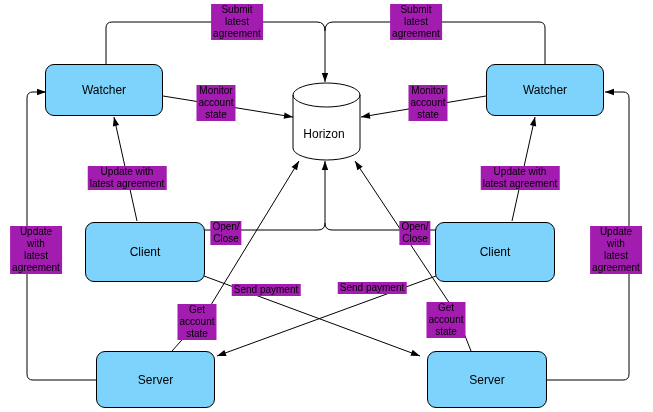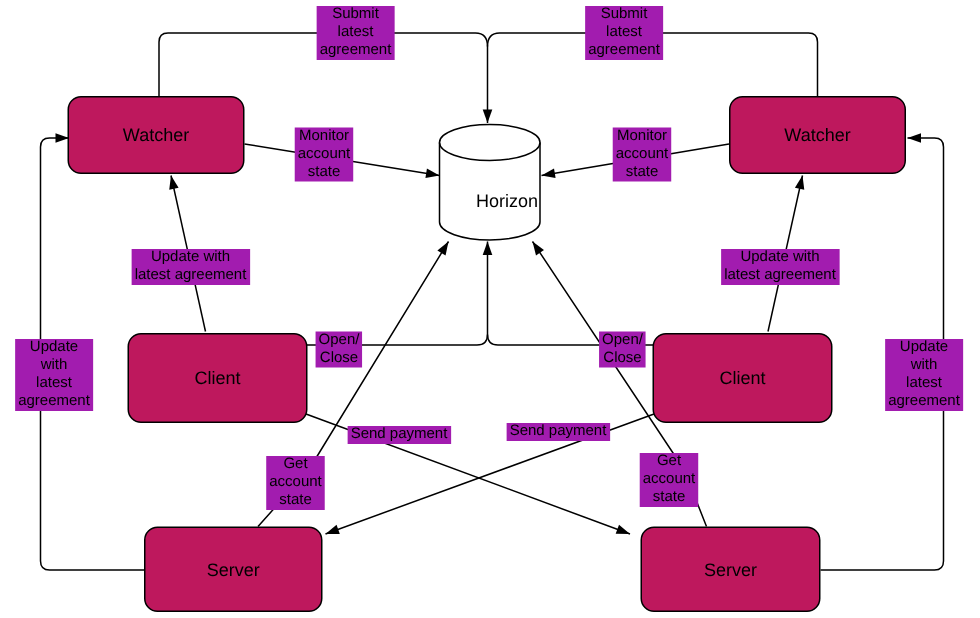--- a/index.html
+++ b/index.html
@@ -2,21 +2,21 @@
 <html><head>
 <meta charset="utf-8">
 <style>
   html,body{margin:0;padding:0;background:#fff;}
   .stage{
     position:relative;width:653px;height:412px;background:#fff;overflow:hidden;
     font-family:"Liberation Sans", sans-serif;color:#000;
   }
   .stage svg{position:absolute;left:0;top:0;}
   .node{
-    position:absolute;box-sizing:border-box;background:#be185d;
+    position:absolute;box-sizing:border-box;background:#7dd3fc;
     border:1px solid #000;border-radius:9px;
     display:flex;align-items:center;justify-content:center;
     font-size:12px;line-height:14px;z-index:2;
   }
   .cyl-label{
     position:absolute;transform:translate(-50%,-50%);
     font-size:12px;line-height:14px;z-index:2;white-space:nowrap;
   }
   .elabel{
     position:absolute;transform:translate(-50%,-50%);
@@ -77,21 +77,21 @@
   </div>
   <div class="node" style="left:435px;top:222px;width:120px;height:60px">
     <span>Client</span>
   </div>
   <div class="node" style="left:96px;top:351px;width:119px;height:57px">
     <span>Server</span>
   </div>
   <div class="node" style="left:427px;top:351px;width:120px;height:57px">
     <span>Server</span>
   </div>
-  <div class="cyl-label" style="left:338px;top:134px">Horizon</div>
+  <div class="cyl-label" style="left:324px;top:134px">Horizon</div>
 
   <div class="elabel" style="left:237px;top:22px">Submit
 latest
 agreement</div>
   <div class="elabel" style="left:416px;top:22px">Submit
 latest
 agreement</div>
   <div class="elabel" style="left:216px;top:103px">Monitor
 account
 state</div>

